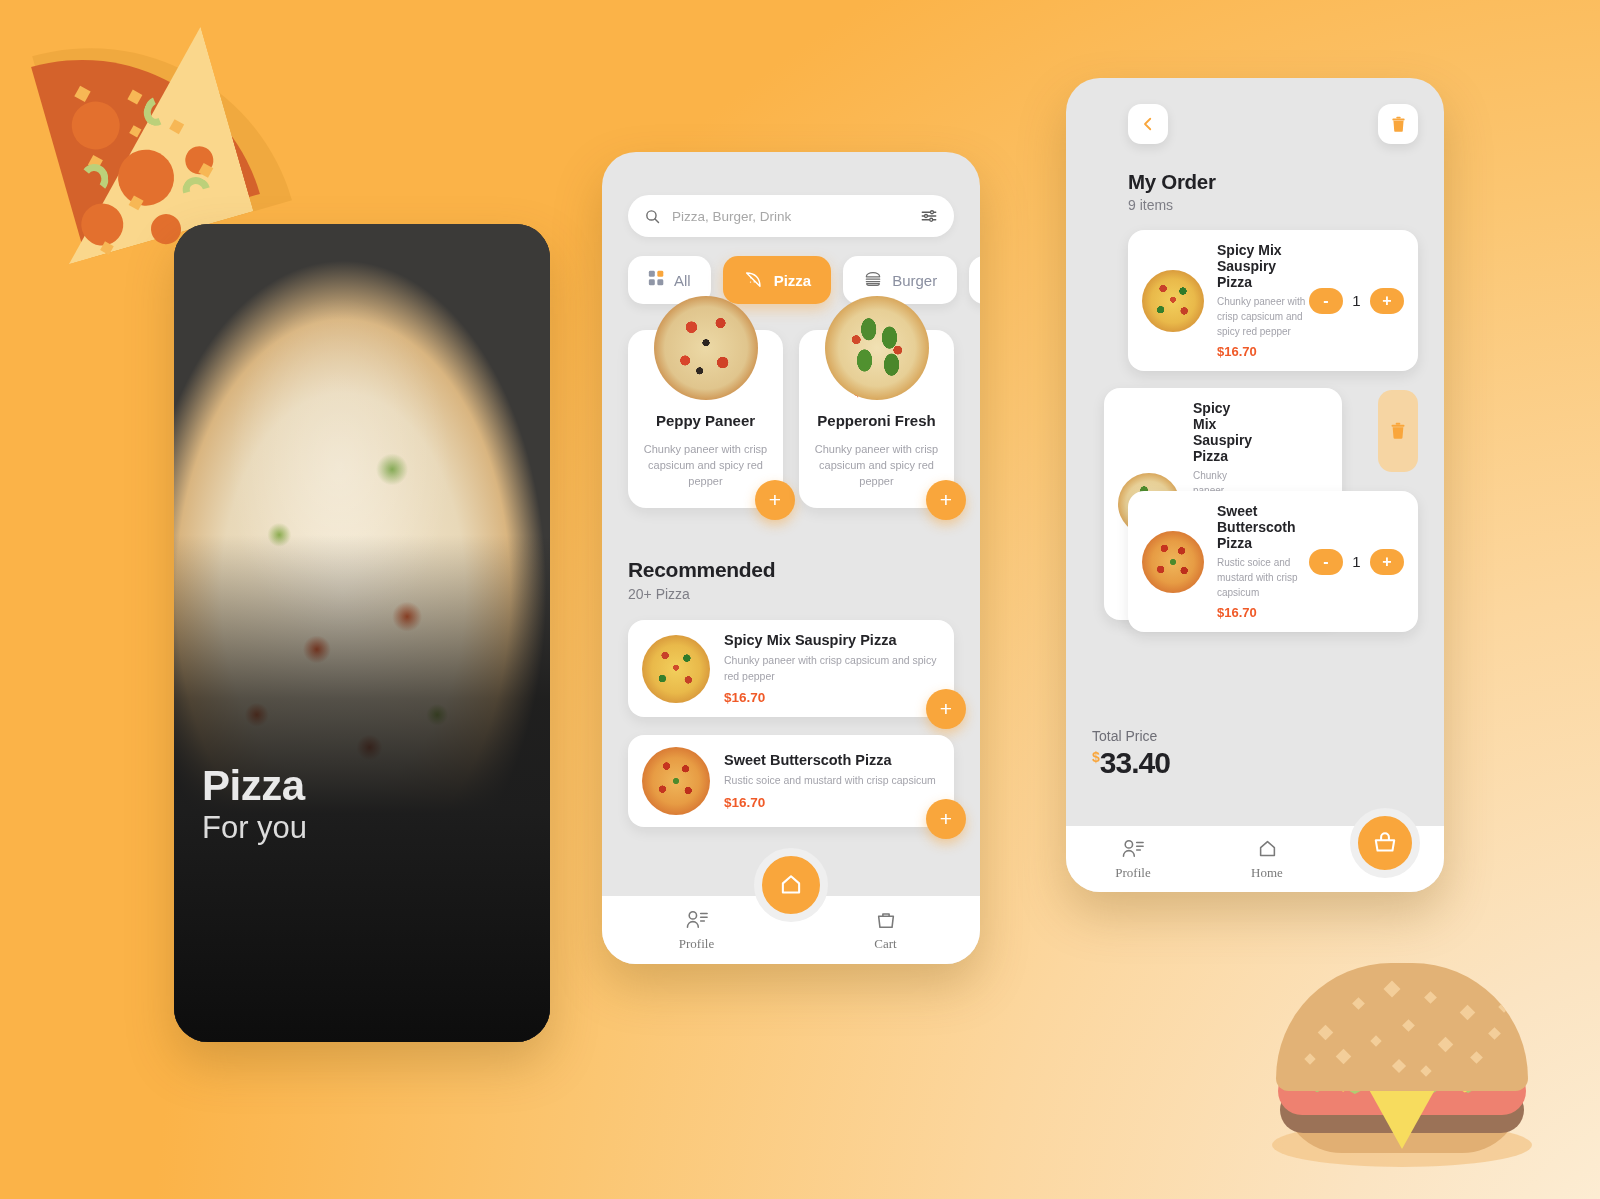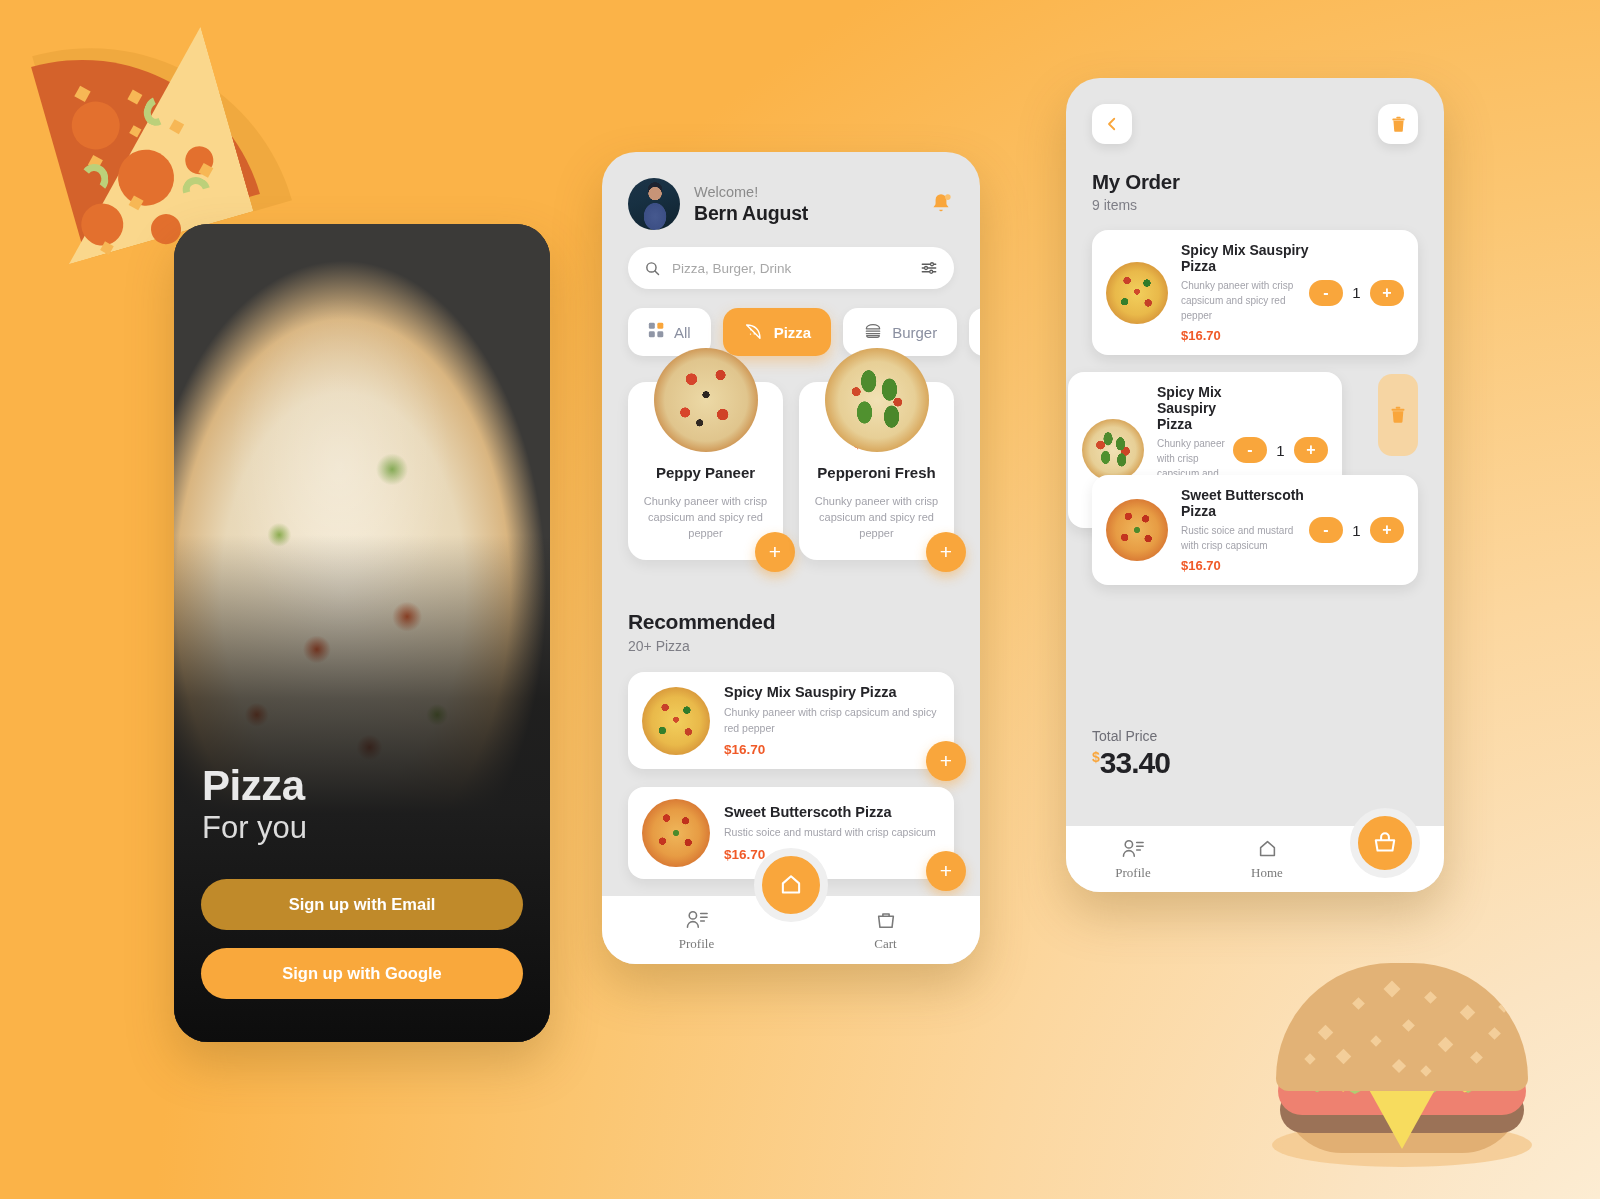--- a/index.html
+++ b/index.html
@@ -306,20 +306,21 @@
     position: absolute; left: 50%; transform: translateX(-50%);
     bottom: 42px; width: 58px; height: 58px; border-radius: 50%;
     background: #F9A63C; display: flex; align-items: center; justify-content: center;
     border: 8px solid #EFEFEF; box-sizing: content-box; cursor: pointer;
   }
 
   
   #phone3 {
     left: 1066px; top: 78px; width: 378px; height: 814px;
     background: #E6E6E6;
+    padding-left: 36px;
   }
   .p3-top { padding: 26px 26px 0 26px; }
   .p3-bar { display: flex; align-items: center; justify-content: space-between; }
   .sqbtn {
     width: 40px; height: 40px; border-radius: 13px; background: #fff;
     display: flex; align-items: center; justify-content: center;
     box-shadow: 0 4px 11px rgba(0,0,0,.09); cursor: pointer;
   }
   .ordertitle { font-size: 20.5px; font-weight: 700; color: #222226; margin-top: 26px; letter-spacing: -.3px; }
   .ordersub { font-size: 14px; color: #7E7E86; margin-top: 3px; }
@@ -432,43 +433,25 @@
   </div>
 </div>
 
 <div class="phone" id="phone1">
   <div class="hero"></div>
   <div class="scrim"></div>
   <div class="titlewrap">
     <div class="t1">Pizza</div>
     <div class="t2">For you</div>
   </div>
-  <div class="btns">
-    <button class="pillbtn email">Sign up with Email</button>
-    <button class="pillbtn google">Sign up with Google</button>
-  </div>
 </div>
 
 <div class="phone" id="phone2">
   <div class="p2-top">
 
-    <div class="userrow">
-      <div class="avatar"></div>
-      <div class="usertext">
-        <div class="welcome">Welcome!</div>
-        <div class="username">Bern August</div>
-      </div>
-      <div class="bell">
-        <svg width="26" height="26" viewBox="0 0 24 24" fill="#F9A63C">
-          <path d="M12 3a5 5 0 0 0-5 5v3.2c0 .9-.35 1.75-.98 2.38L5 15h14l-1.02-1.42A3.4 3.4 0 0 1 17 11.2V8a5 5 0 0 0-5-5z"></path>
-          <path d="M10.4 17.2h3.2a1.6 1.6 0 0 1-3.2 0z"></path>
-          <circle cx="18.3" cy="5.6" r="2.6" fill="#FBC06B"></circle>
-        </svg>
-      </div>
-    </div>
 
     <div class="searchbar">
       <svg width="17" height="17" viewBox="0 0 24 24" fill="none" stroke="#6f6f6f" stroke-width="2">
         <circle cx="10.5" cy="10.5" r="6.5"></circle>
           <line x1="15.5" y1="15.5" x2="20.5" y2="20.5" stroke-linecap="round"></line>
       </svg>
       <input placeholder="Pizza, Burger, Drink" style="">
       <svg width="18" height="18" viewBox="0 0 24 24" fill="none" stroke="#5c5c5c" stroke-width="1.7">
         <line x1="3" y1="7" x2="21" y2="7" stroke-linecap="round"></line>
         <line x1="3" y1="12" x2="21" y2="12" stroke-linecap="round"></line>

